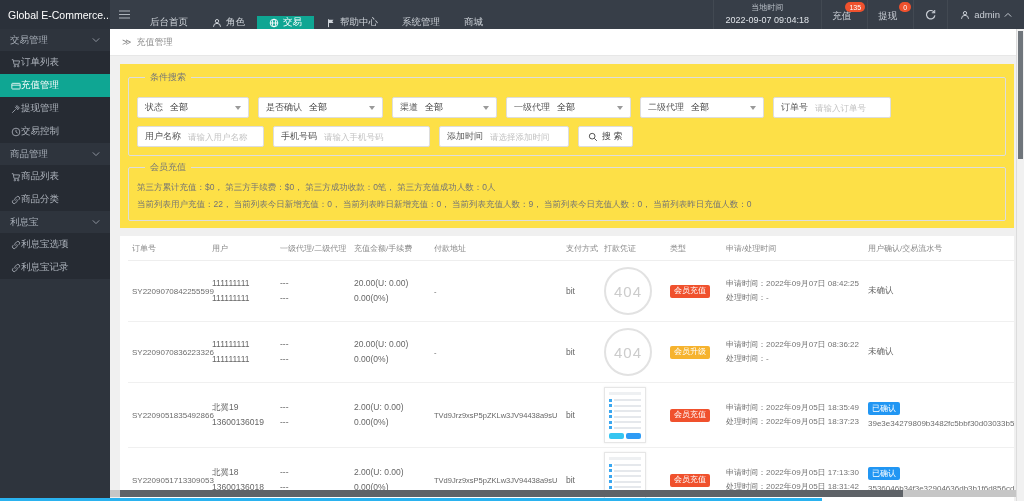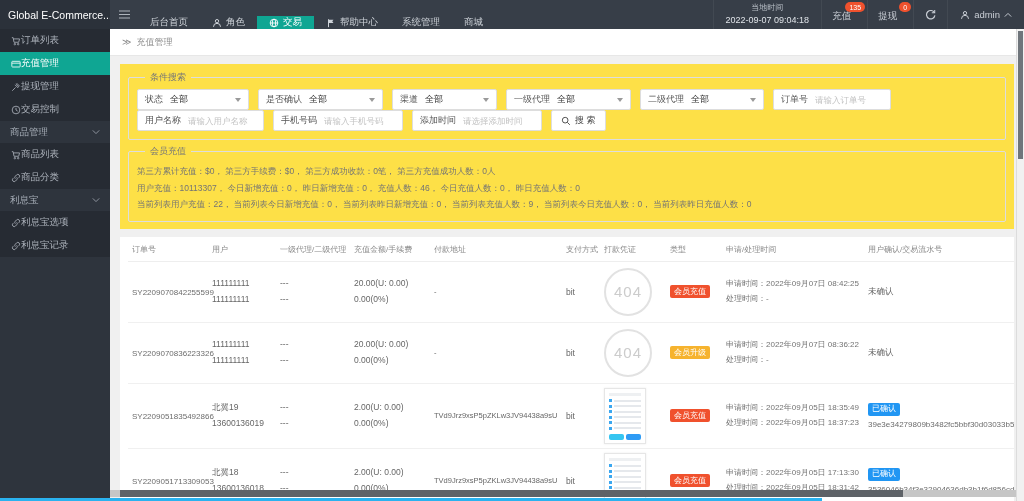--- a/index.html
+++ b/index.html
@@ -31,21 +31,21 @@
   .sb-item .icon-svg{opacity:.9}
 
   
   .main{position:absolute;top:29px;left:110px;right:8px;bottom:0;background:#f0f0f0;overflow:hidden}
   .breadcrumb-bar{height:27px;background:#fff;border-bottom:1px solid #e7e7e7;display:flex;align-items:center;gap:5px;padding:0 12px;font-size:9px;color:#8a8a8a}
   .content{padding:8px 2px 0 10px}
   .card{background:#fde047}
   .card.filters{padding:2px 8px 7px}
   fieldset{border:1px solid #ddd;border-radius:2px;margin-top:5px;padding:5px 8px 8px}
   legend{font-size:9px;color:#777;padding:0 5px;margin-left:8px}
-  .frow{display:flex;gap:9px;margin-top:0;align-items:flex-end}
+  .frow{display:flex;gap:9px;margin-top:8px;align-items:flex-end}
   .igroup{display:flex;align-items:center;border:1px solid #ddd;border-radius:2px;height:21px;font-size:9px;background:#fff;overflow:hidden}
   .igroup .lbl{padding:0 7px;color:#555;white-space:nowrap;flex:none}
   .igroup .val{color:#333;flex:1;white-space:nowrap}
   .igroup input{border:none;outline:none;flex:1;min-width:0;font-size:8.5px;color:#333;font-family:inherit}
   .igroup input::placeholder{color:#c2c2c2}
   .caret{flex:none;width:0;height:0;border-left:3.5px solid transparent;border-right:3.5px solid transparent;border-top:4px solid #9a9a9a;margin:0 7px 0 4px}
   .search-btn{display:flex;align-items:center;gap:4px;border:1px solid #ddd;border-radius:2px;height:21px;padding:0 9px;font-size:9px;color:#444;background:#fff;cursor:pointer;white-space:nowrap}
   .stats-line{font-size:8.5px;color:#747474;line-height:1.95;white-space:nowrap;overflow:hidden}
 
   
@@ -154,20 +154,26 @@
           </svg>
         <span>admin</span>
         <svg class="icon-svg" width="8" height="6" viewBox="0 0 10 7" fill="none" stroke="currentColor" stroke-width="1.2">
             <path d="M1 5.5L5 1.5L9 5.5"></path>
           </svg>
       </div>
     </div>
   </div>
 
   <div class="sidebar">
+    <div class="sb-group">
+      <span>交易管理</span>
+      <svg class="icon-svg chev" width="8" height="6" viewBox="0 0 10 7" fill="none" stroke="currentColor" stroke-width="1.2">
+          <path d="M1 1.5L5 5.5L9 1.5"></path>
+        </svg>
+    </div>
     <div class="sb-item">
       <svg class="icon-svg" width="10" height="10" viewBox="0 0 12 12" fill="none" stroke="currentColor" stroke-width="1.1">
           <path d="M1 2h1.6l1 5.5h5.6l1.1-4H3.1"></path>
           <circle cx="4.6" cy="9.8" r=".9"></circle>
           <circle cx="8.6" cy="9.8" r=".9"></circle>
         </svg>
       <span>订单列表</span>
     </div>
     <div class="sb-item active">
       <svg class="icon-svg" width="10" height="10" viewBox="0 0 12 12" fill="none" stroke="currentColor" stroke-width="1.1">
@@ -273,42 +279,41 @@
             <div class="igroup" style="width:118px">
               <span class="lbl">订单号</span>
               <input placeholder="请输入订单号" style="">
             </div>
           </div>
           <div class="frow">
             <div class="igroup" style="width:127px">
               <span class="lbl">用户名称</span>
               <input placeholder="请输入用户名称" style="">
             </div>
-            <div class="igroup" style="width:130px">
+            <div class="igroup" style="width:157px">
               <span class="lbl">手机号码</span>
               <input placeholder="请输入手机号码" style="">
             </div>
             <div class="igroup" style="width:130px">
               <span class="lbl">添加时间</span>
               <input placeholder="请选择添加时间" style="">
             </div>
             <button class="search-btn">
               <svg class="icon-svg" width="10" height="10" viewBox="0 0 12 12" fill="none" stroke="#555" stroke-width="1.2">
                   <circle cx="5" cy="5" r="3.4"></circle>
                   <path d="M7.6 7.6l3 3"></path>
                 </svg>
               <span>搜 索</span>
             </button>
           </div>
         </fieldset>
 
         <fieldset>
           <legend>会员充值</legend>
           <div class="stats-line">第三方累计充值：$0， 第三方手续费：$0， 第三方成功收款：0笔， 第三方充值成功人数：0人</div>
-          <div class="stats-line">用户充值：10113307， 今日新增充值：0， 昨日新增充值：0， 充值人数：46， 今日充值人数：0， 昨日充值人数：0</div>
           <div class="stats-line">当前列表用户充值：22， 当前列表今日新增充值：0， 当前列表昨日新增充值：0， 当前列表充值人数：9， 当前列表今日充值人数：0， 当前列表昨日充值人数：0</div>
         </fieldset>
       </div>
 
       <div class="table-card">
         <table>
           <colgroup>
             <col style="width:80px">
               <col style="width:68px">
               <col style="width:74px">

